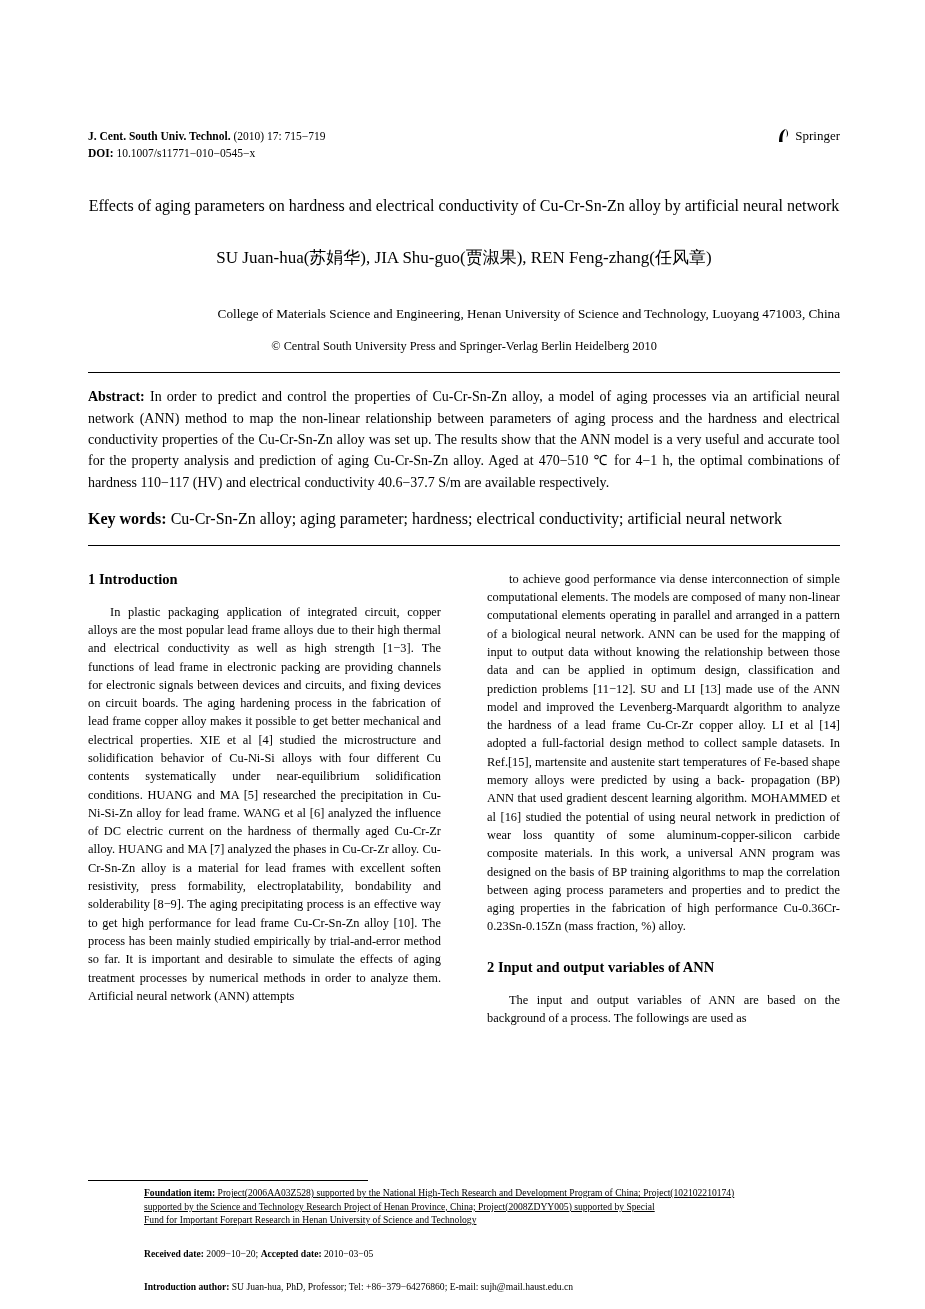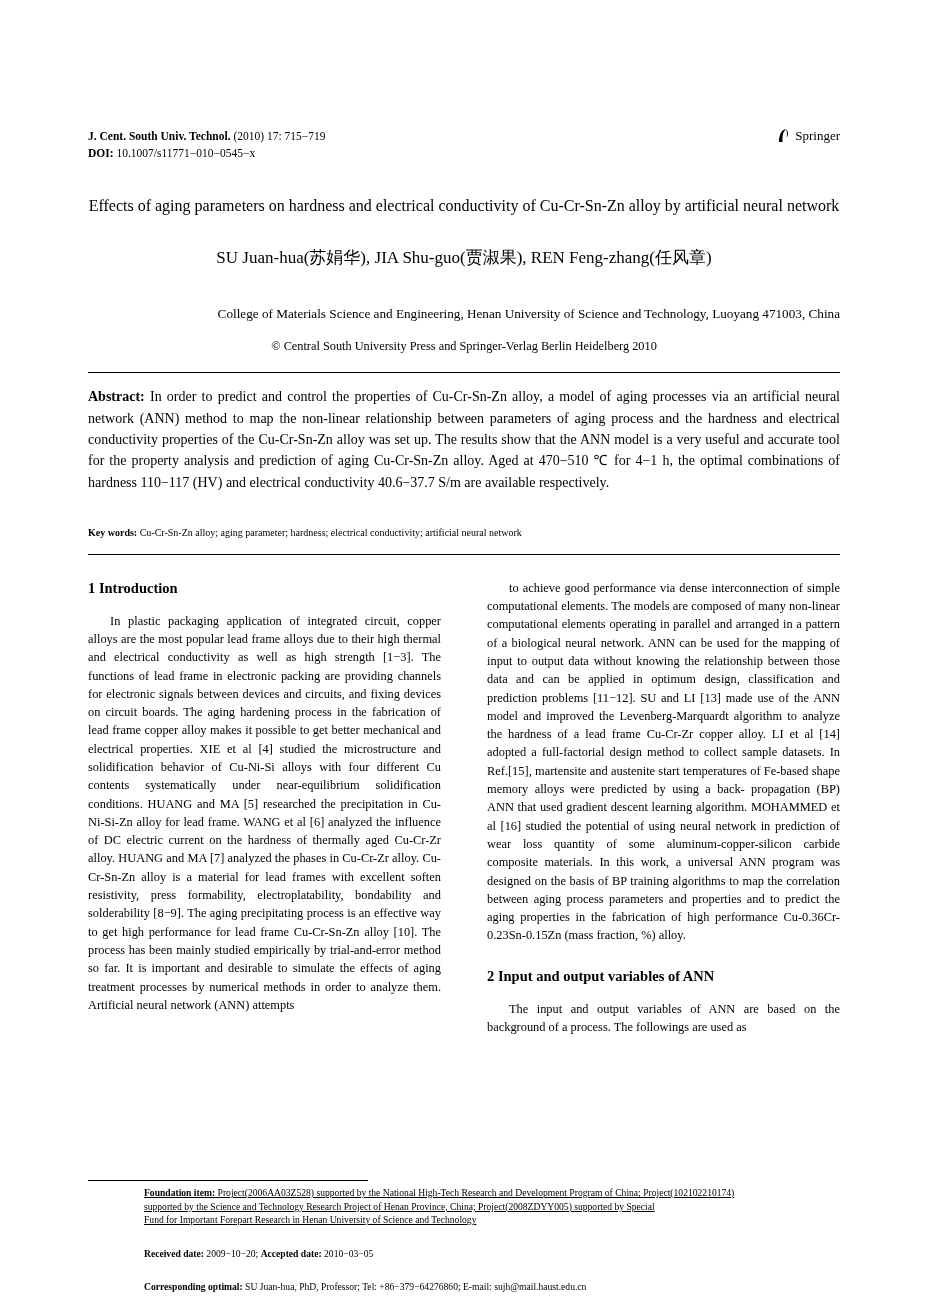--- a/index.html
+++ b/index.html
@@ -90,22 +90,22 @@
 
   
   .abstract {
     margin-top: 13px;
     font-size: 14px;
     line-height: 1.52;
     text-align: justify;
   }
   .abstract b { font-weight: bold; }
   .keywords {
-    margin-top: 32px;
-    font-size: 10px;
+    margin-top: 14px;
+    font-size: 16px;
     line-height: 1.5;
     text-align: justify;
   }
   .rule2 {
     border: none;
     border-top: 1px solid #000;
     margin: 14px 0 0 0;
   }
 
   
@@ -215,15 +215,15 @@
   </div>
 
   <div class="footnotes">
     <hr class="fnrule">
     <div class="fn-row">
       <span class="fn-indent" style="padding-left:0; text-indent:0; display:inline;"><span style="display:inline-block;width:56px;"></span><b>Foundation item:</b><span> Project(2006AA03Z528) supported by the National High-Tech Research and Development Program of China; Project(102102210174)</span></span>
       <span class="fn-indent">supported by the Science and Technology Research Project of Henan Province, China; Project(2008ZDYY005) supported by Special</span>
       <span class="fn-indent">Fund for Important Forepart Research in Henan University of Science and Technology</span>
     </div>
     <div class="fn-row fn-space"><span style="display:inline-block;width:56px;"></span><b>Received date:</b><span> 2009−10−20; </span><b>Accepted date:</b><span> 2010−03−05</span></div>
-    <div class="fn-row fn-space"><span style="display:inline-block;width:56px;"></span><b>Corresponding optimal:</b><span> SU Juan-hua, PhD, Professor; Tel: +86−379−64276860; E-mail: sujh@mail.haust.edu.cn</span></div>
+    <div class="fn-row fn-space"><span style="display:inline-block;width:56px;"></span><b>Introduction author:</b><span> SU Juan-hua, PhD, Professor; Tel: +86−379−64276860; E-mail: sujh@mail.haust.edu.cn</span></div>
   </div>
 </div>
 
 </body></html>

